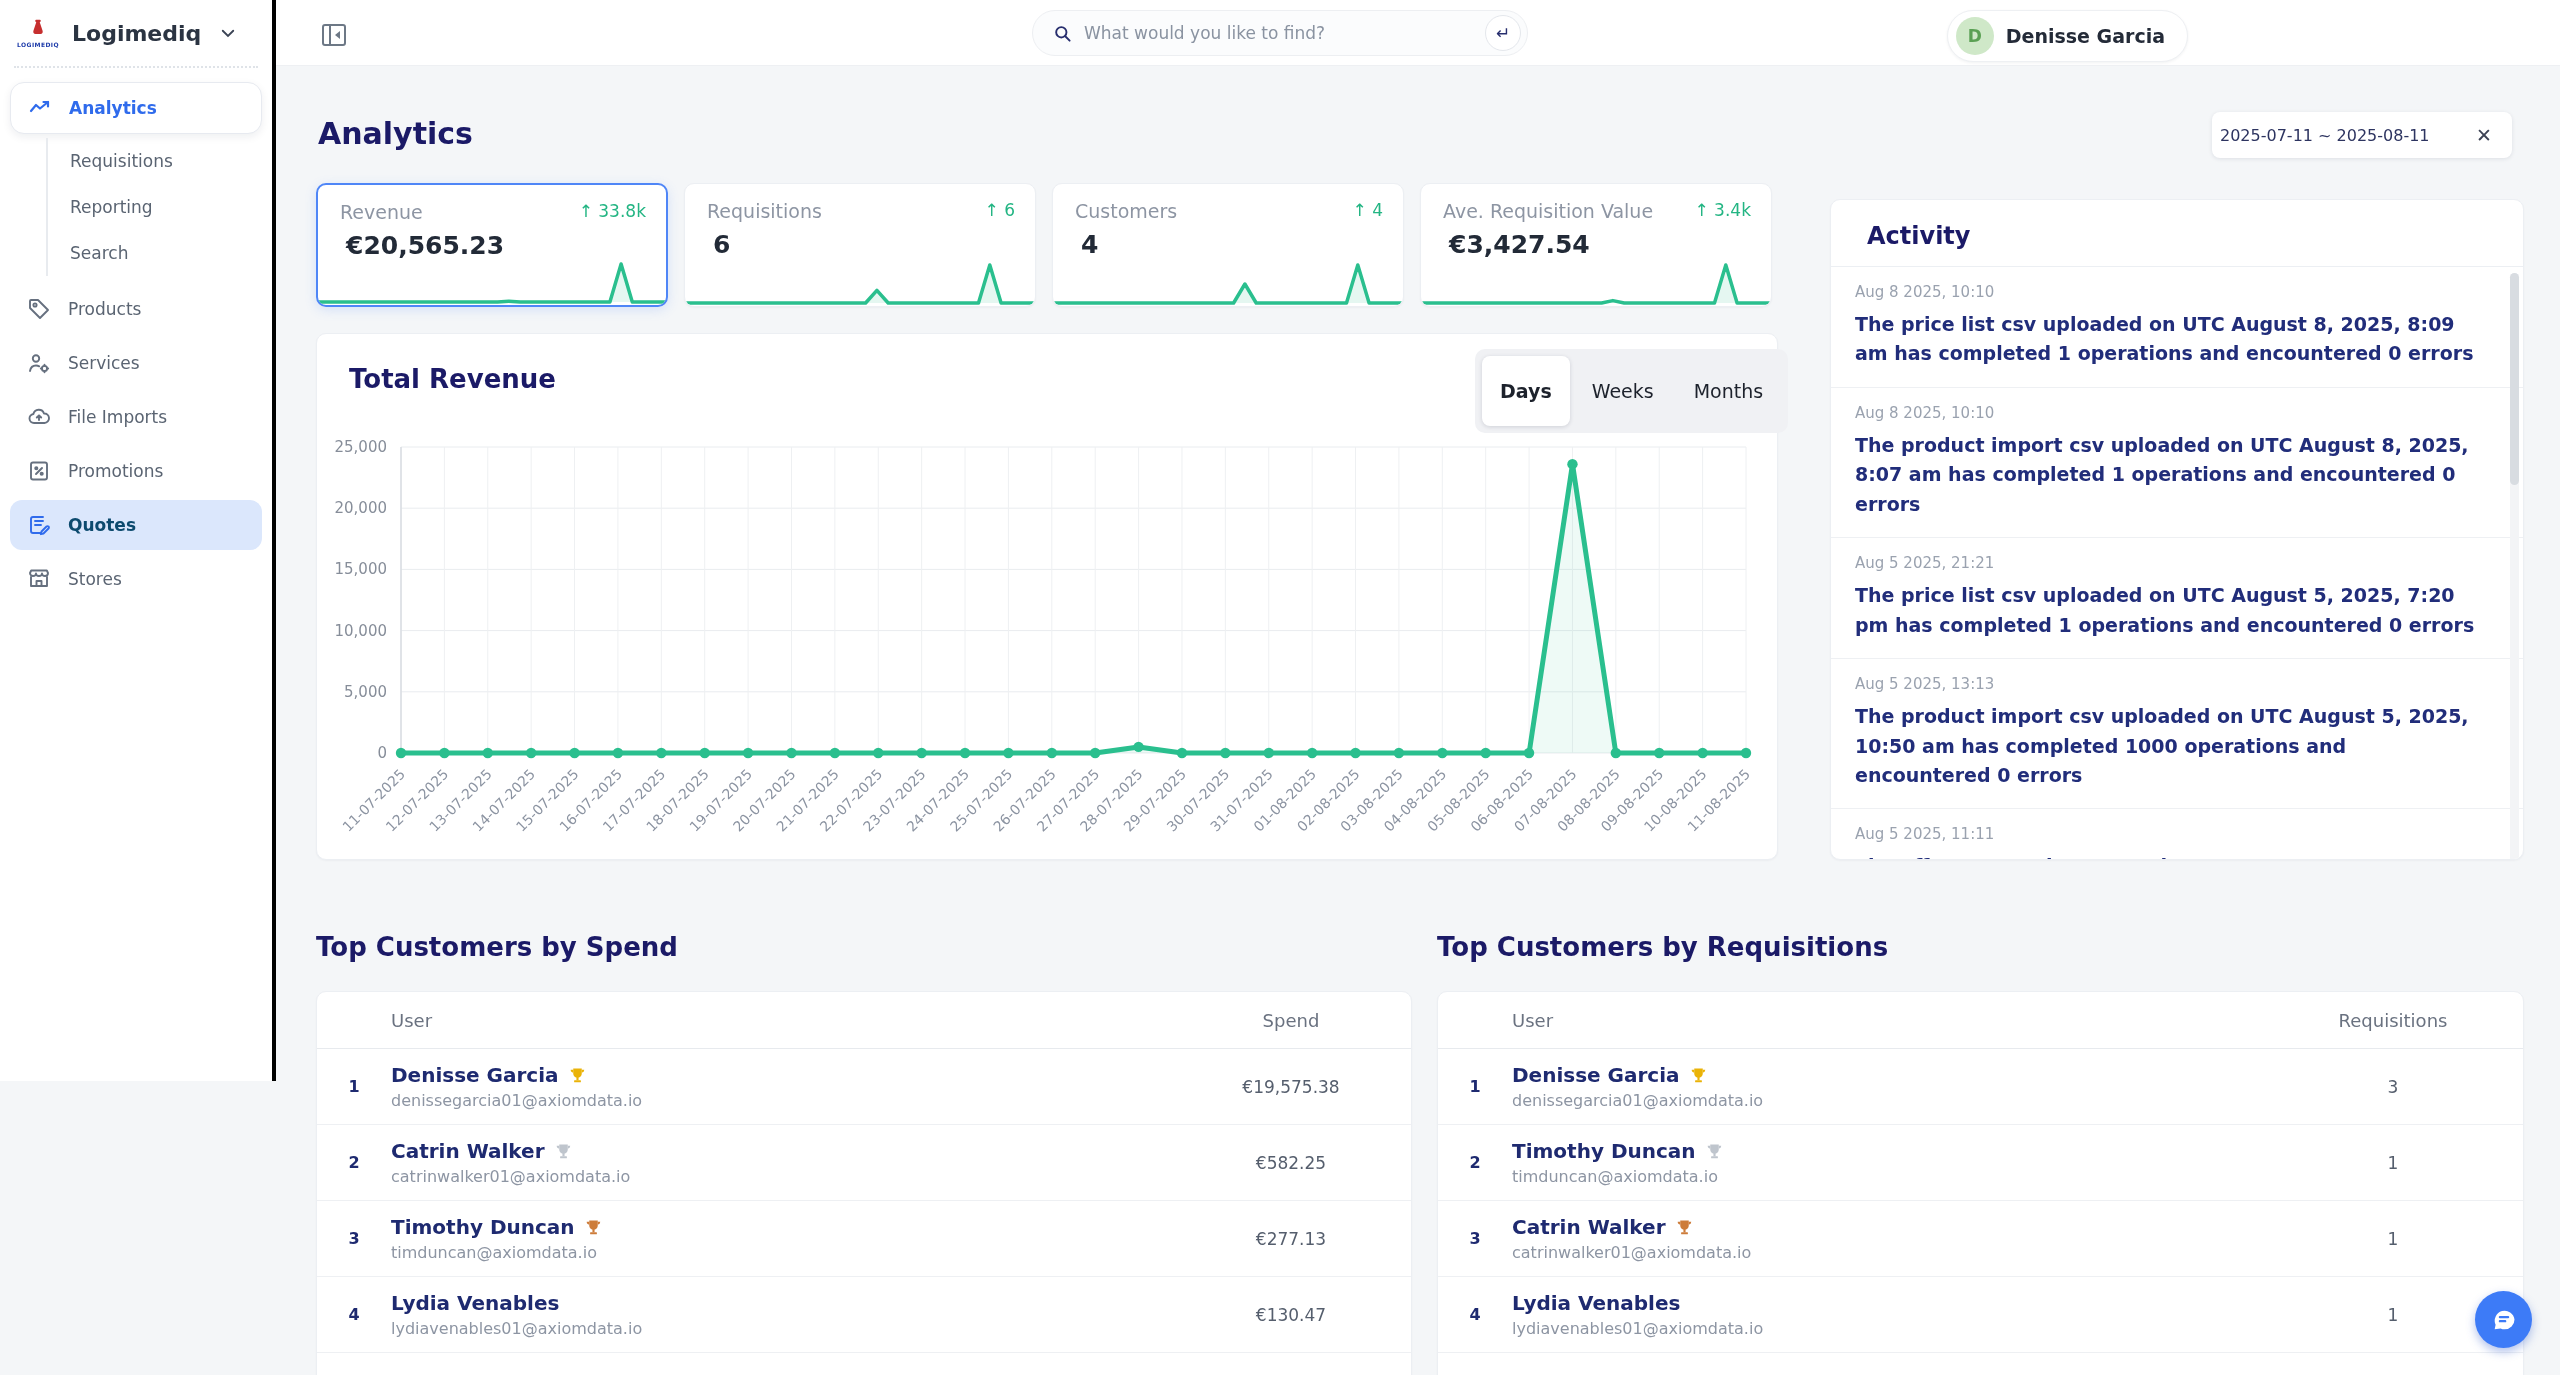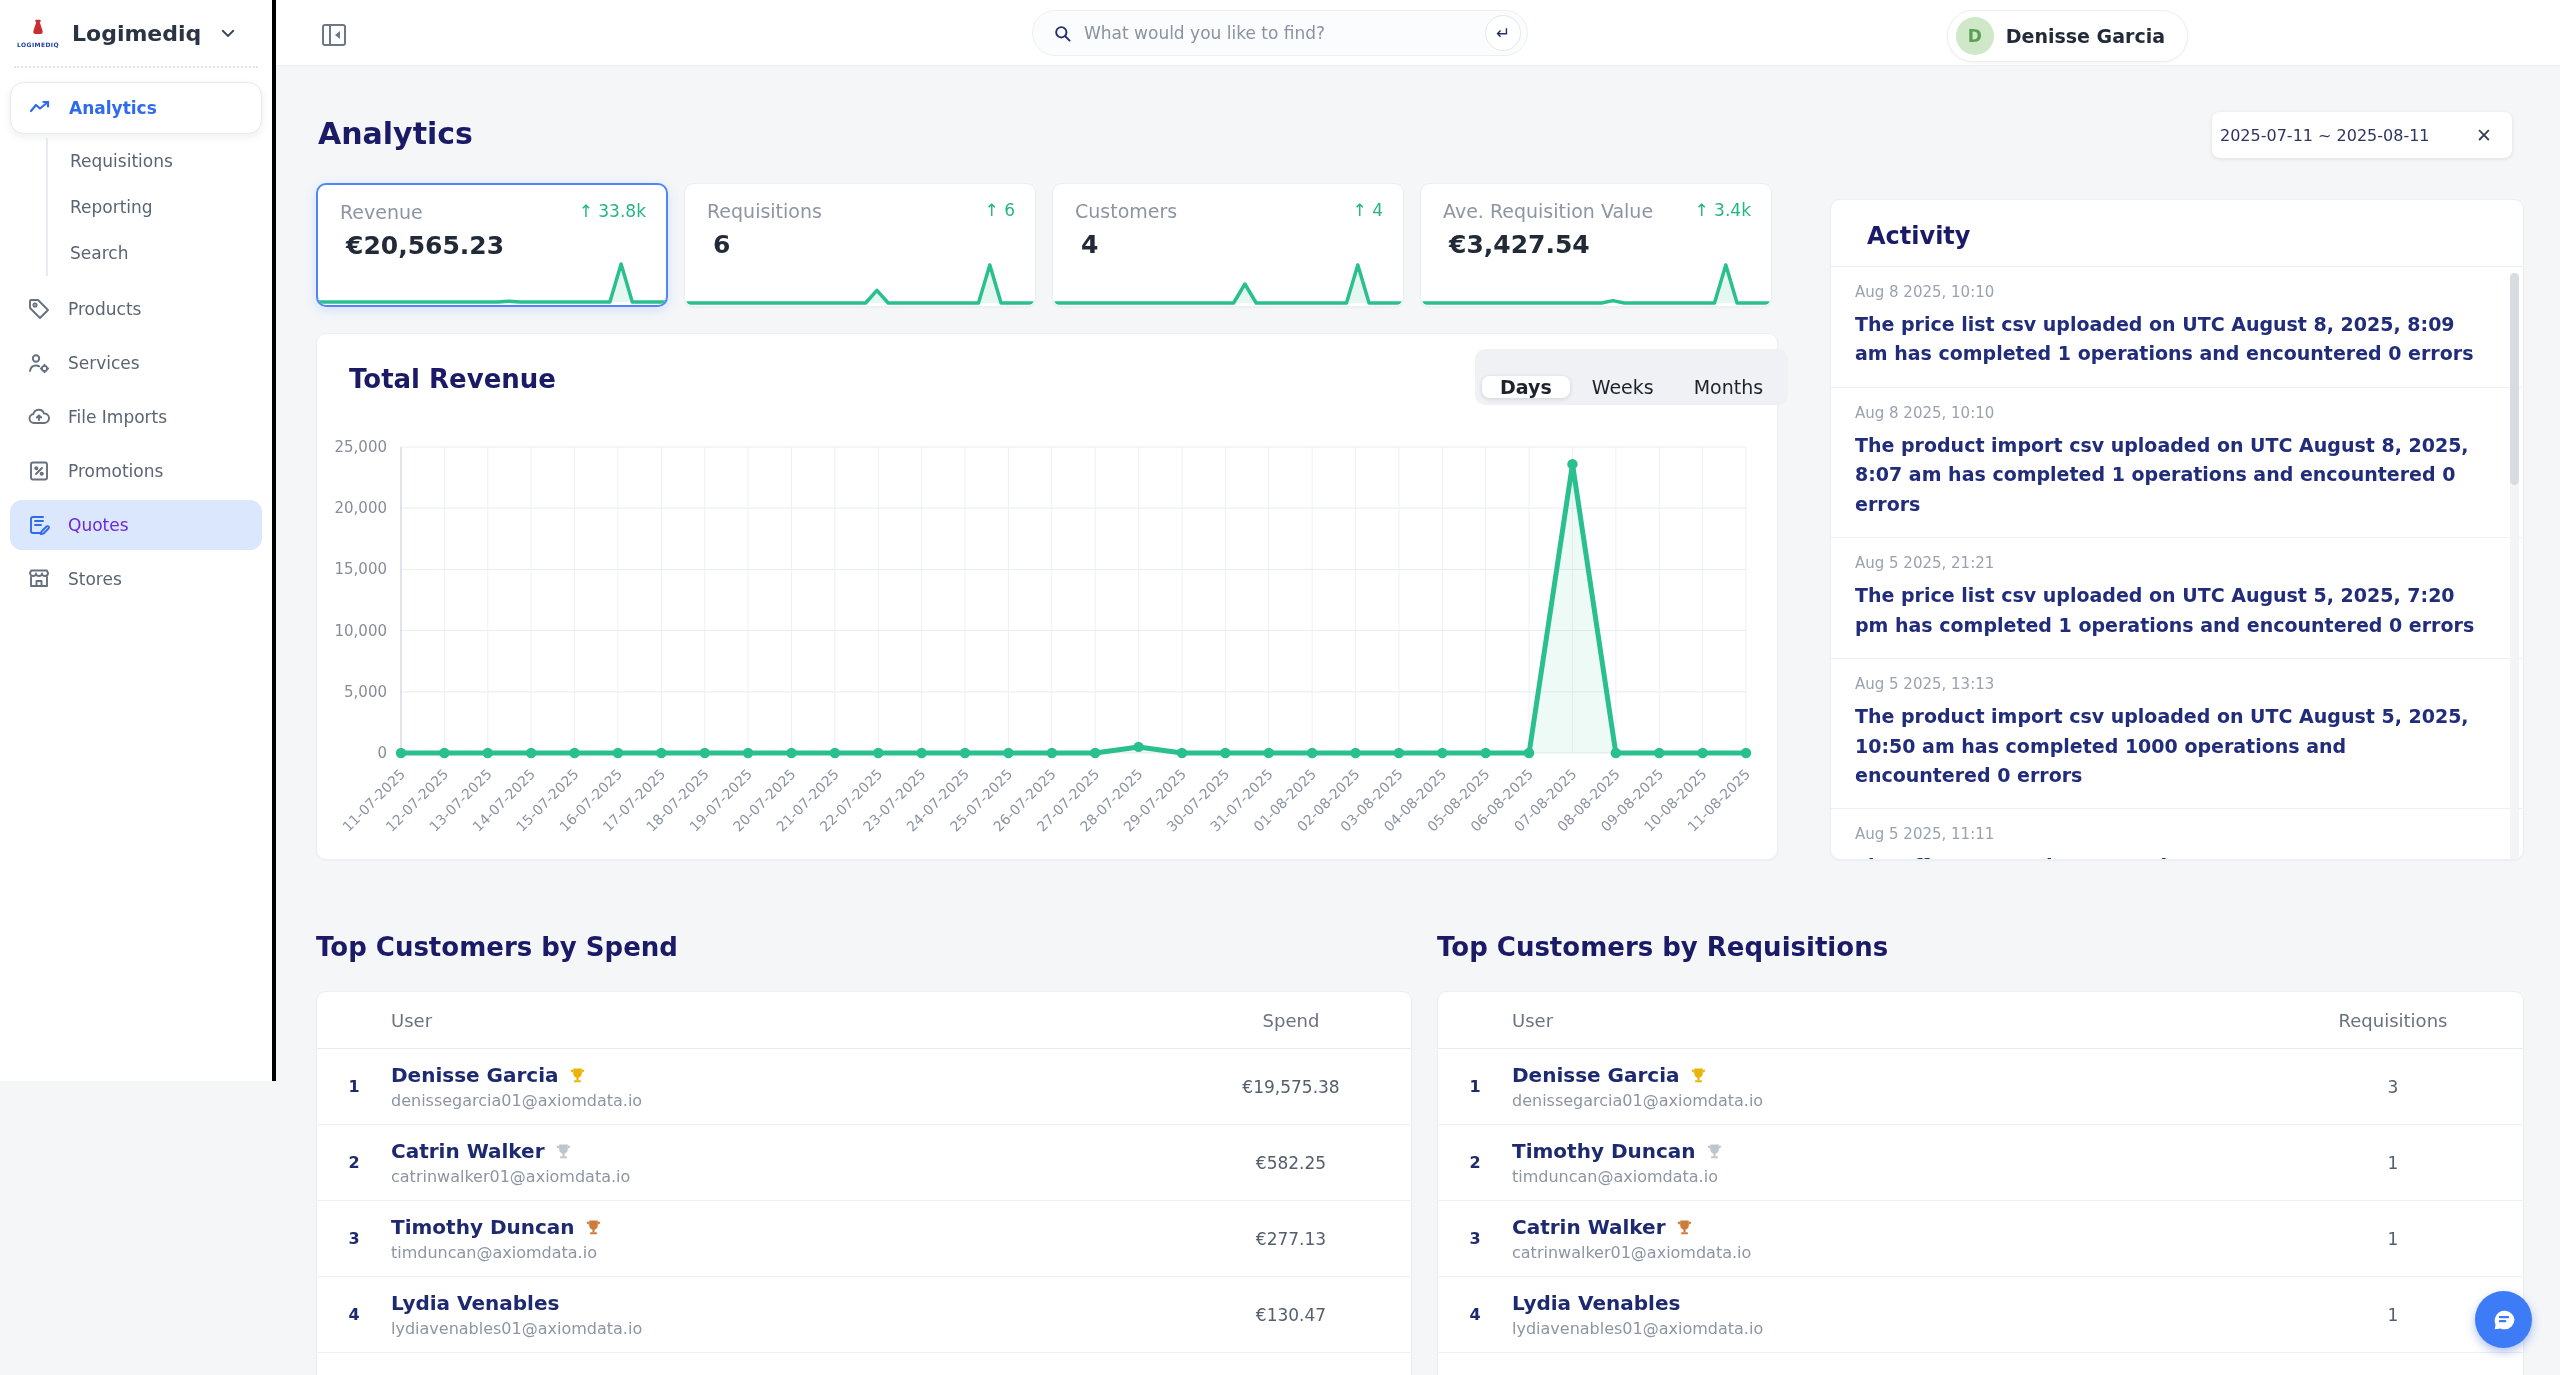--- a/index.html
+++ b/index.html
@@ -18,21 +18,21 @@
   .logo-text { font-size:22px; font-weight:600; color:#2b3442; }
   .logo-chev { margin-left:4px; color:#3a4354; font-size:16px; }
   .logo-divider { border-top:2px dotted #dfe3e8; margin:0 14px; }
   .nav { padding:14px 10px; }
   .nav-item { display:flex; align-items:center; gap:16px; padding:12px 16px;
     border-radius:12px; color:#5a6472; font-size:17px; cursor:pointer; margin-bottom:4px; }
   .nav-item .ic { width:26px; height:26px; flex:0 0 26px; color:#66707f; display:flex; align-items:center; justify-content:center; }
   .nav-item.active-pill { background:#fff; border:1px solid #e7eaf0; box-shadow:0 3px 8px rgba(20,30,55,.07);
     color:#2f6bec; font-weight:600; border-radius:14px; }
   .nav-item.active-pill .ic { color:#2f6bec; }
-  .nav-item.highlight { background:#dbe7fc; color:#6d28d9; font-weight:400; }
+  .nav-item.highlight { background:#dbe7fc; color:#0c4a6e; font-weight:700; }
   .nav-item.highlight .ic { color:#2f6bec; }
   .sub-group { border-left:2px solid #e8ebef; margin:2px 0 8px 36px; }
   .sub-item { padding:13px 0 13px 22px; font-size:17px; color:#5a6472; cursor:pointer; }
   
   .topbar { position:absolute; left:276px; top:0; right:0; height:66px; background:#fff;
     border-bottom:1px solid #eef0f3; z-index:4; }
   .collapse-btn { position:absolute; left:42px; top:19px; width:32px; height:32px; cursor:pointer; color:#6d7886; }
   .search-pill { position:absolute; left:756px; top:10px; width:496px; height:46px; background:#fbfcfd;
     border:1px solid #edeff2; border-radius:24px; display:flex; align-items:center; padding:0 6px 0 20px; }
   .search-pill .mag { color:#272e6e; margin-right:12px; flex:0 0 auto; }
@@ -62,21 +62,21 @@
   .kpi .row1 { display:flex; justify-content:space-between; align-items:flex-start; padding:16px 20px 0 22px;gap:32px; }
   .kpi .lbl { font-size:19px; color:#8d95a3; }
   .kpi .trend { font-size:17px; color:#23b583; white-space:nowrap; }
   .kpi .val { font-size:25px; font-weight:bold; color:#222a37; padding:8px 28px 0; }
   .kpi svg.spark { position:absolute; left:0; right:0; bottom:0; display:block; }
   
   .chart-card { position:absolute; left:316px; top:333px; width:1462px; height:527px; }
   .chart-title { position:absolute; left:32px; top:30px; font-size:26px; font-weight:bold; color:#1b1a67; }
   .toggle { position:absolute; left:1158px; top:15px; background:#f0f1f4; border-radius:10px; padding:7px;
     display:flex; gap:4px; }
-  .toggle .seg { font-size:19px; color:#1d222c; padding:0 18px; border-radius:8px; cursor:pointer;margin-top:20px; }
+  .toggle .seg { font-size:19px; color:#1d222c; padding:24px 18px; border-radius:8px; cursor:pointer; }
   .toggle .seg.on { background:#fff; box-shadow:0 1px 4px rgba(20,30,55,.15); font-weight:600; }
   
   .activity-card { position:absolute; left:1830px; top:199px; width:694px; height:661px; overflow:hidden; }
   .activity-title { font-size:24px; font-weight:bold; color:#1b1a67; padding:22px 36px 16px; }
   .activity-list { border-top:1px solid #eceff3; height:604px; overflow:hidden; position:relative; }
   .act-item { padding:16px 40px 18px 24px; border-bottom:1px solid #eef0f3; }
   .act-date { font-size:15px; color:#9aa2af; margin-bottom:9px; }
   .act-msg { font-size:19px; font-weight:bold; color:#212d7a; line-height:1.55; }
   .act-scroll { position:absolute; right:4px; top:6px; width:9px; height:590px; background:#f3f4f6; border-radius:5px; }
   .act-thumb { position:absolute; left:0; top:0; width:9px; height:212px; background:#d8dce1; border-radius:5px; cursor:pointer; }

